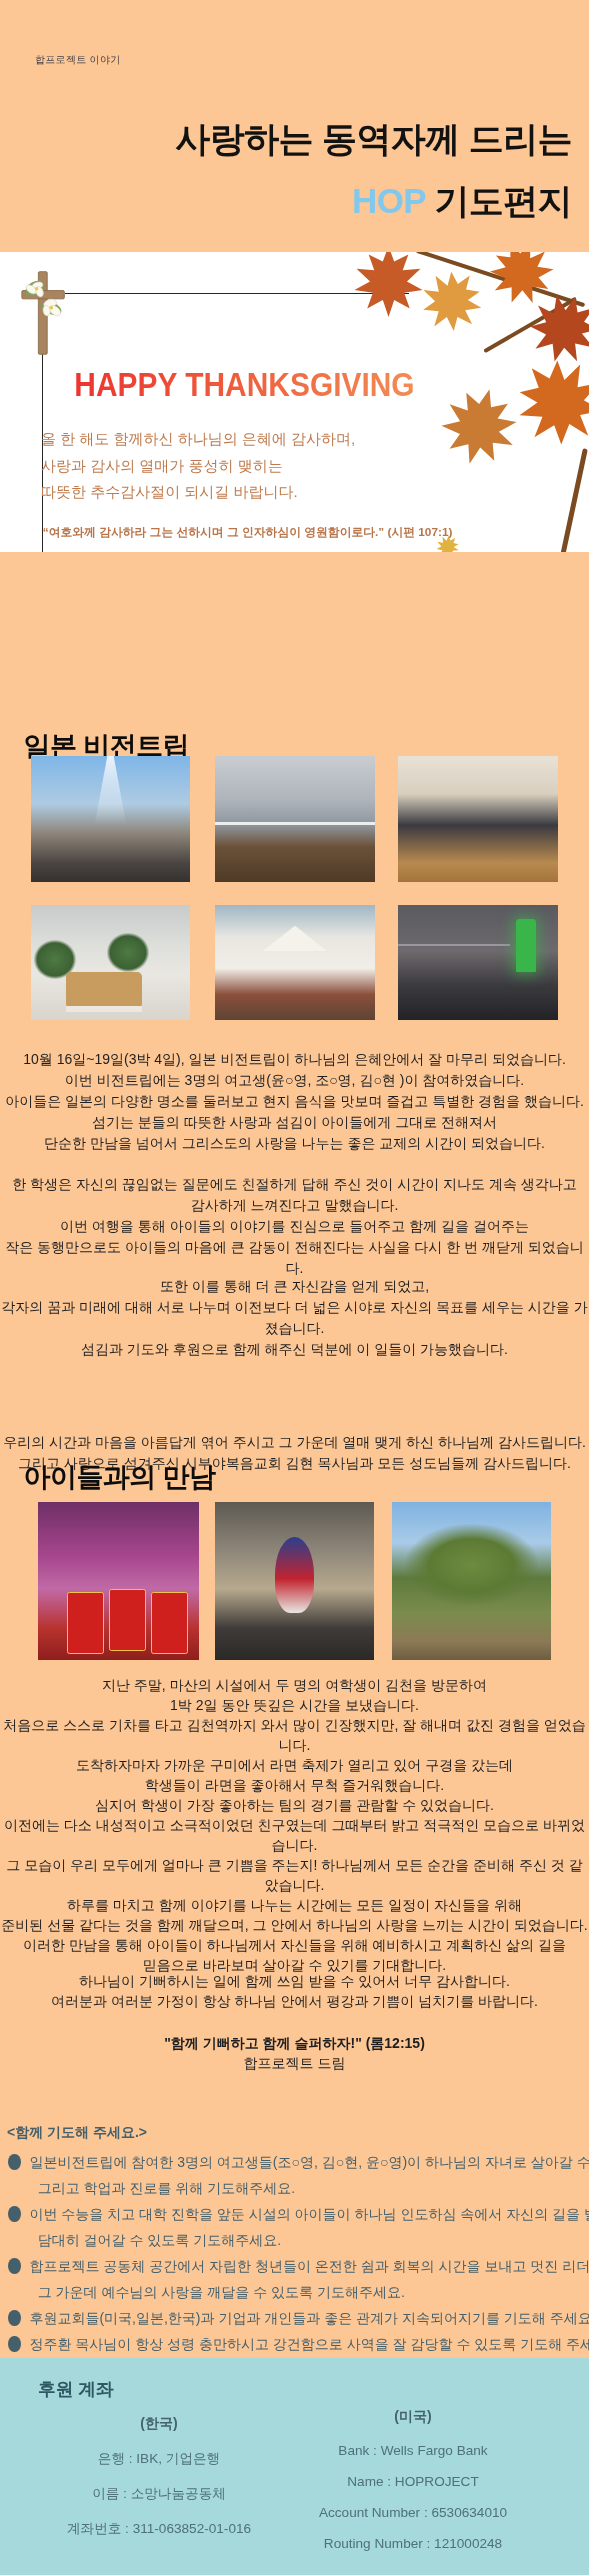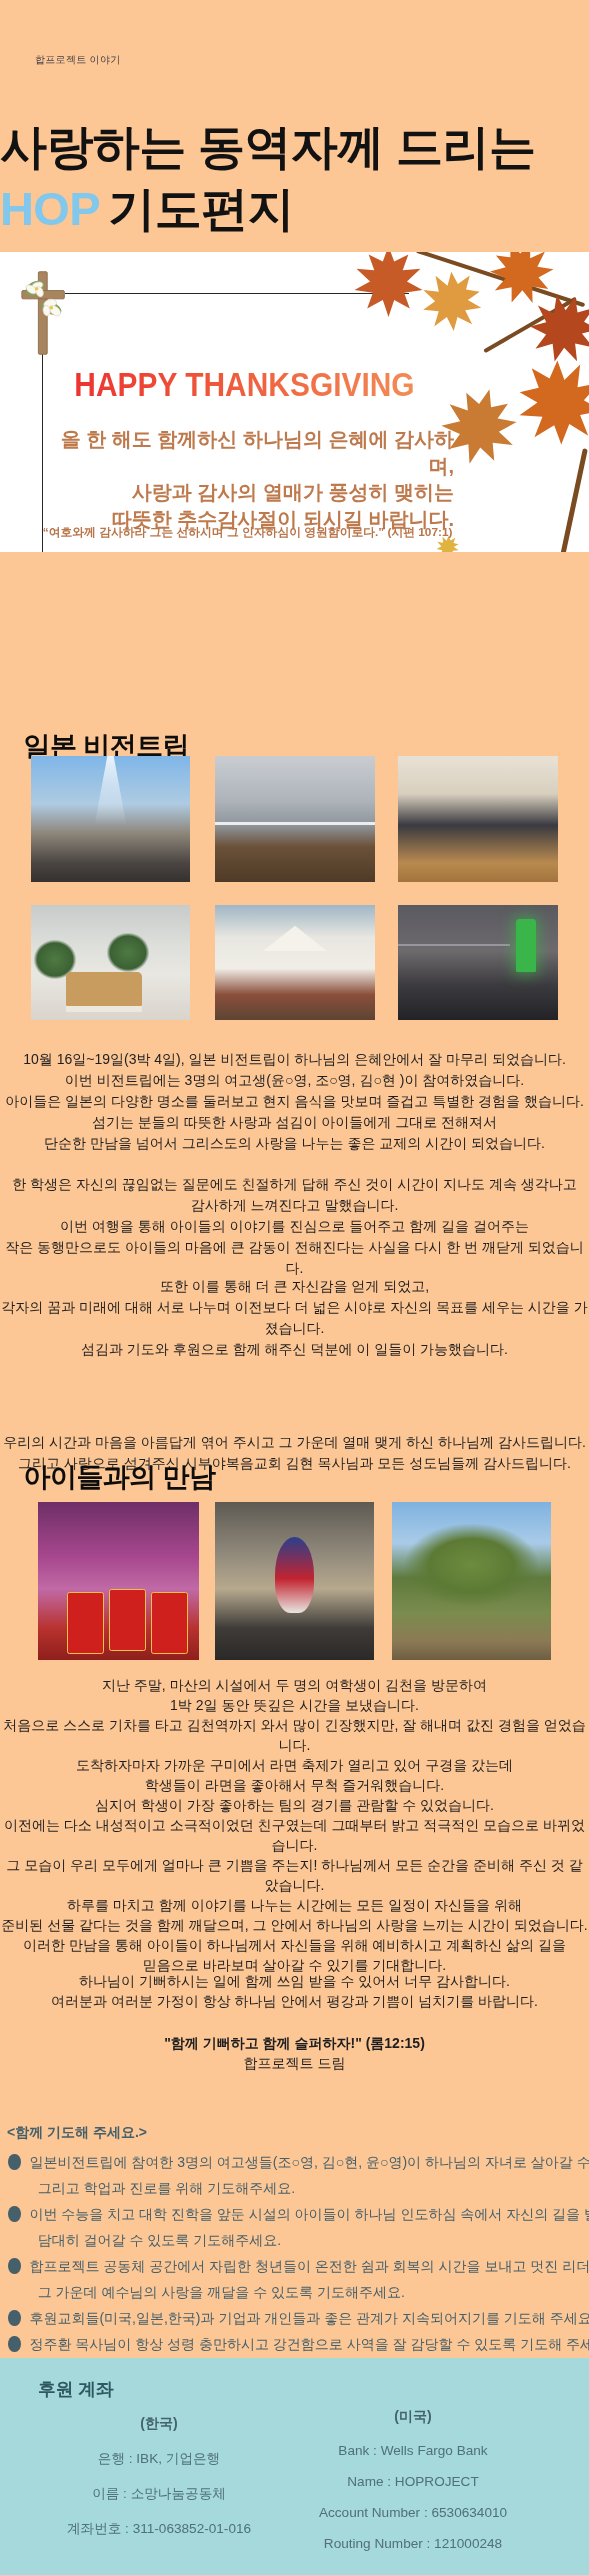--- a/index.html
+++ b/index.html
@@ -1,37 +1,37 @@
 <!DOCTYPE html>
 <html style="font-size:9.4px"><head>
 <meta charset="utf-8">
 <style>
   html,body{margin:0;padding:0;}
   body{background:#e8e8e8;font-family:"Liberation Sans","DejaVu Sans",sans-serif;}
   #page{position:relative;width:589px;height:2576px;margin:0 auto;background:#FCC794;overflow:hidden;}
 
   
   .kicker{position:absolute;left:35px;top:53px;font-size:10px;color:#3E3E48;letter-spacing:0.3px;}
-  .title-line{position:absolute;left:0;width:572px;text-align:left;font-size:47px;font-weight:700;color:#121212;letter-spacing:-0.6px;}
+  .title-line{position:absolute;left:0;width:572px;text-align:right;font-size:35px;font-weight:700;color:#121212;letter-spacing:-0.6px;}
   .title1{top:116px;}
   .title2{top:178px;}
   .hop{color:#82C7EC;margin-right:8.3px;}
 
   
   .banner{position:absolute;left:0;top:252px;width:589px;height:300px;background:#ffffff;overflow:hidden;}
   .frame-line{position:absolute;background:#262626;}
   .fl-top{left:65px;top:41px;width:344px;height:1.2px;}
   .fl-left{left:42px;top:88px;width:1.2px;height:277px;}
   .fl-bottom{left:42px;top:364px;width:391px;height:1.2px;}
   .happy{position:absolute;left:50px;top:113px;width:389px;text-align:center;
          font-size:34px;font-weight:800;letter-spacing:0px;transform:scaleX(.88);
          background:linear-gradient(90deg,#EC3430 0%,#EF5B3C 45%,#F28C55 100%);
          -webkit-background-clip:text;background-clip:text;color:transparent;white-space:nowrap;}
-  .banner-lines{position:absolute;left:41px;top:174px;width:413px;text-align:right;
-                font-size:20px;line-height:26.5px;color:#BE7A4C;font-weight:700;}
+  .banner-lines{position:absolute;left:41px;top:174px;width:413px;text-align:left;
+                font-size:15px;line-height:26.5px;color:#BE7A4C;font-weight:400;}
   .banner-verse{position:absolute;left:23.6px;top:273px;width:448px;text-align:center;
                 font-size:11.8px;color:#B9754A;font-weight:700;}
   .leaf{position:absolute;}
   .branch{position:absolute;background:#7A4A21;border-radius:2.4px;}
 
   
   .sec-h{position:absolute;left:23.6px;font-size:27px;font-weight:800;color:#0D0D0D;letter-spacing:-0.6px;}
   #h-japan{top:706px;}
   #h-kids{top:1437px;}
 

